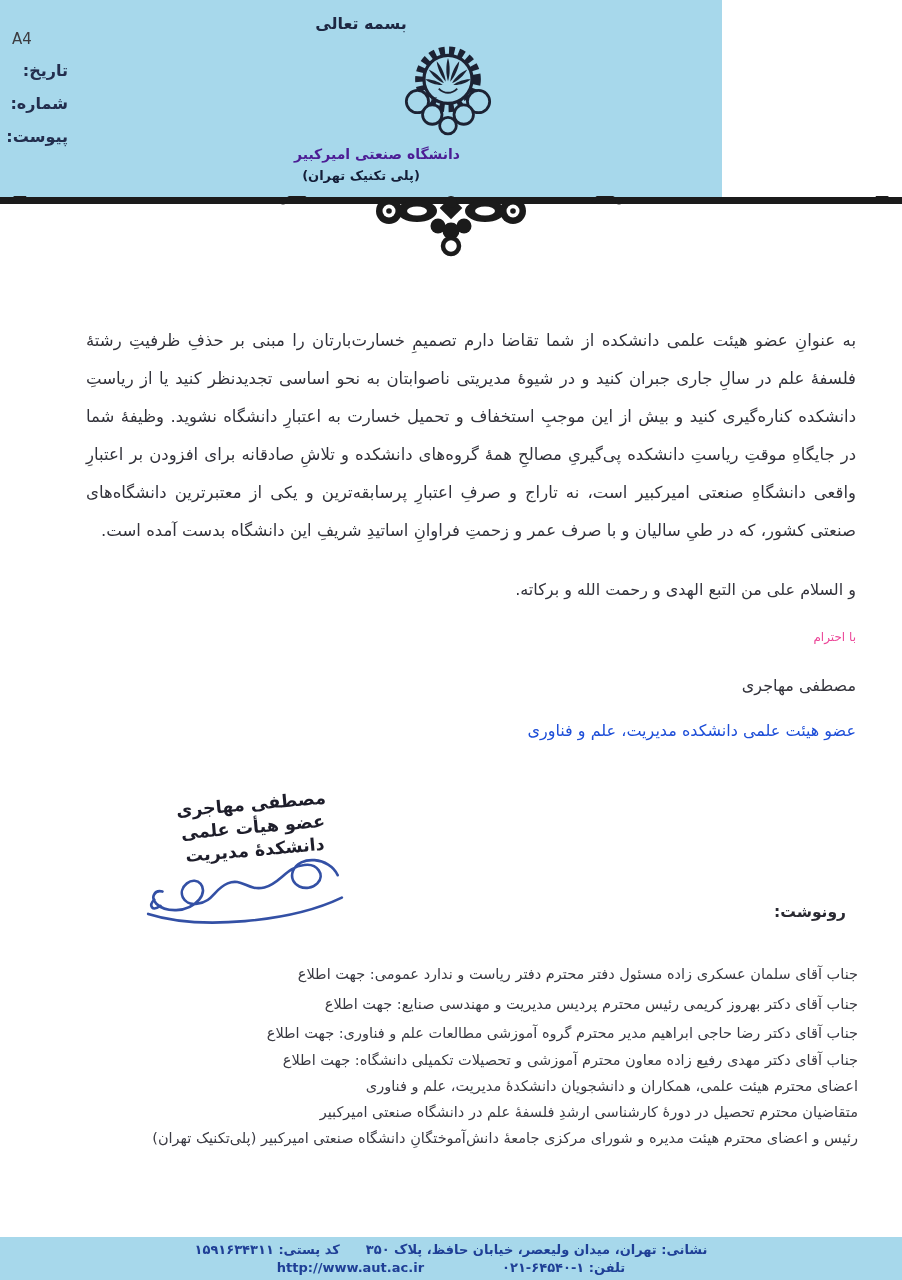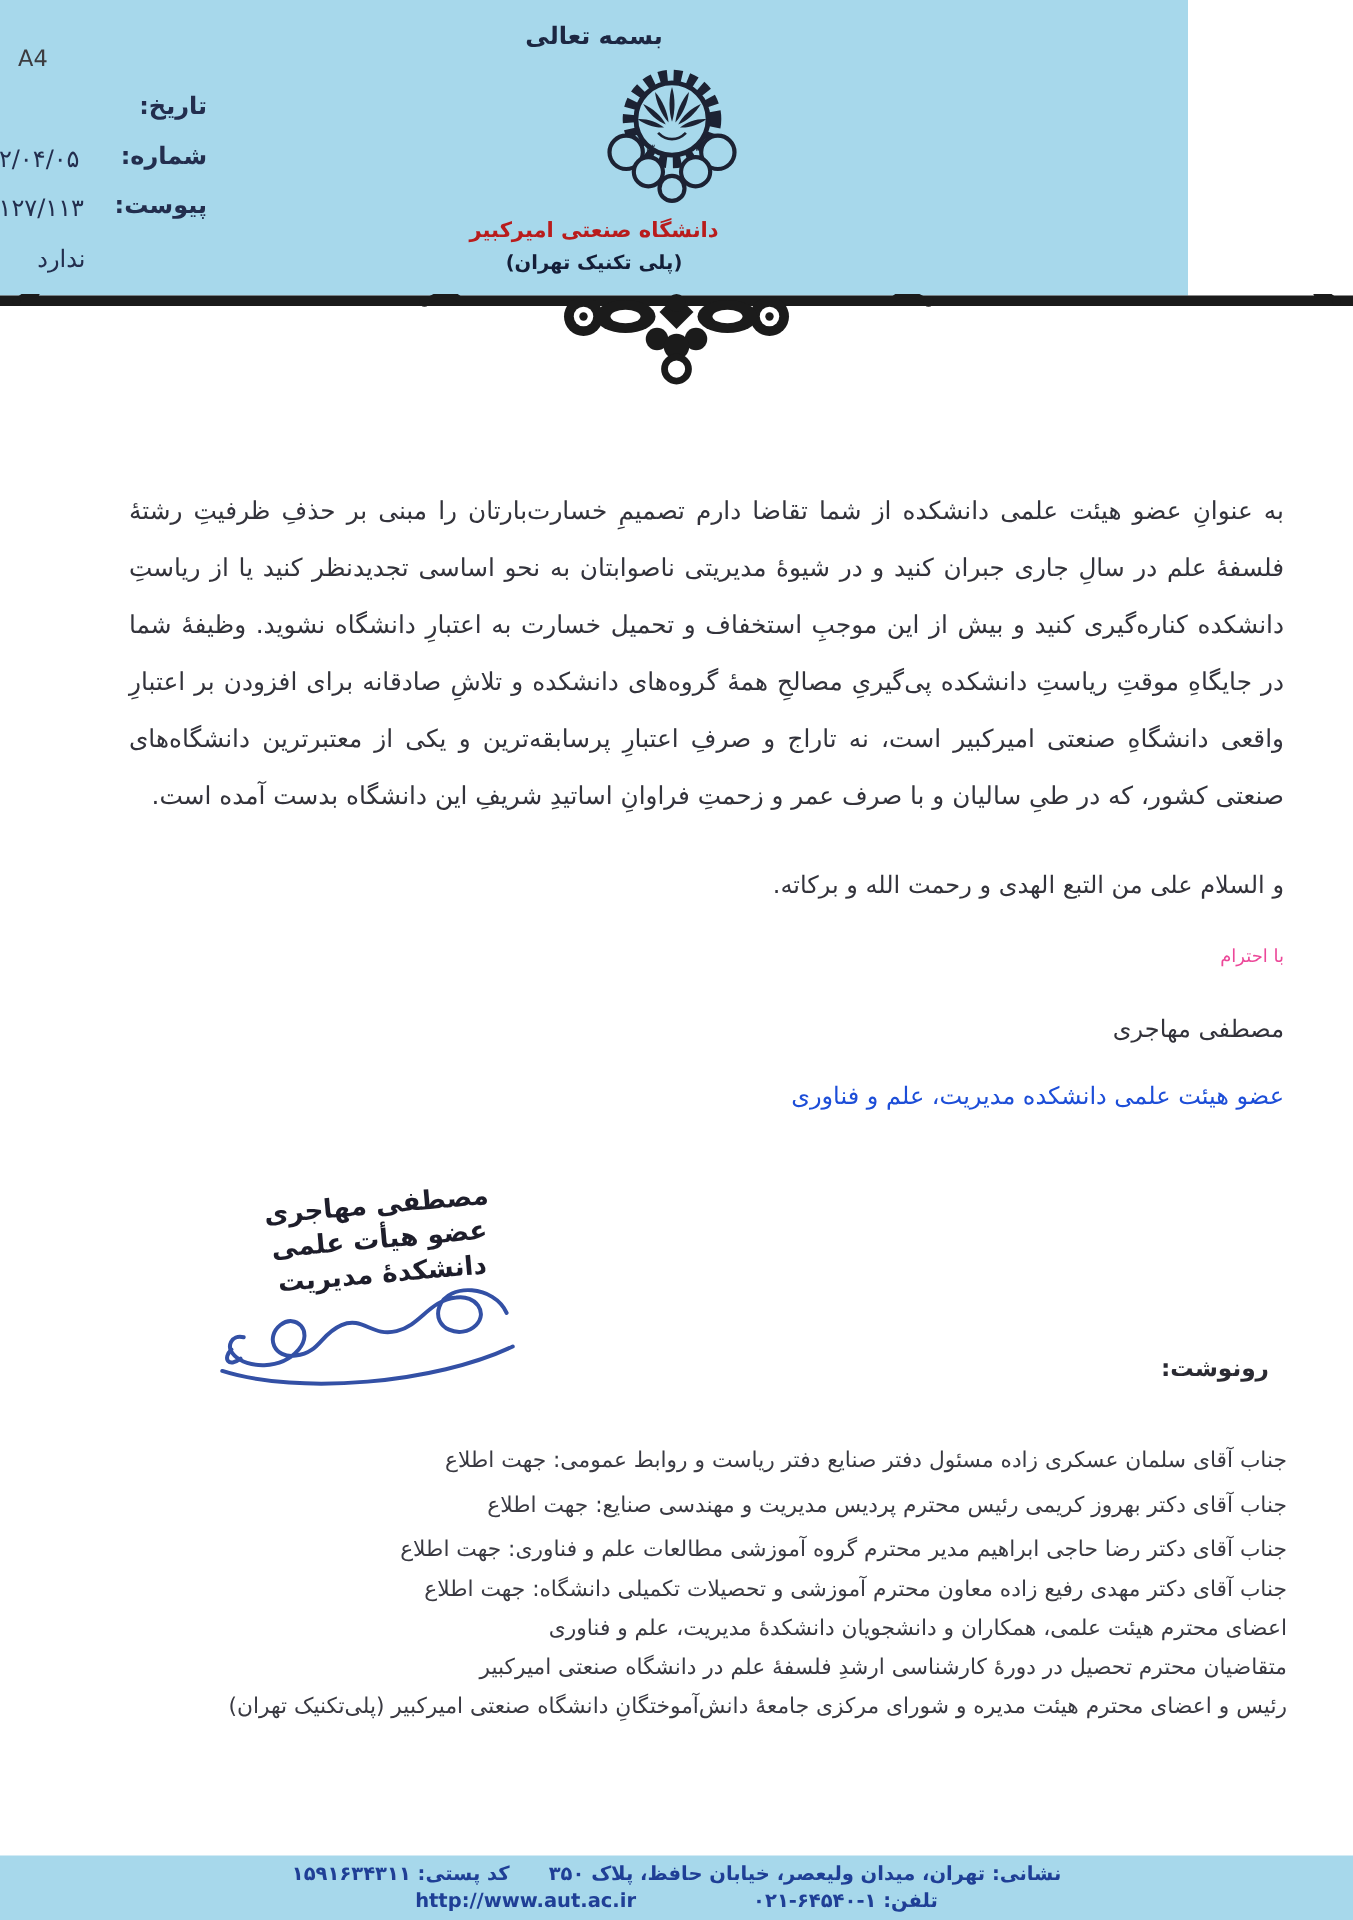--- a/index.html
+++ b/index.html
@@ -3,27 +3,27 @@
 <meta charset="utf-8">
 <style>
   html,body{margin:0;padding:0;background:#e8e8e8;}
   .sheet{
     position:relative;width:902px;height:1280px;margin:0 auto;
     background:#ffffff;overflow:hidden;
     font-family:"DejaVu Sans","Liberation Sans",sans-serif;
     color:#35353d;
   }
   
-  .header{position:absolute;top:0;left:0;width:792px;height:197px;background:#a7d8eb;}
+  .header{position:absolute;top:0;left:0;width:722px;height:197px;background:#a7d8eb;}
   .paper-label{position:absolute;top:30px;left:12px;font-size:15px;color:#3c3c40;}
   .bismillah{position:absolute;top:14px;left:0;width:100%;text-align:center;
     font-size:16px;font-weight:bold;color:#1d2742;direction:rtl;}
   .logo{position:absolute;top:46px;left:391px;width:114px;height:100px;}
   .uni-name{position:absolute;top:146px;left:0;width:100%;text-align:center;
-    font-size:14px;font-weight:bold;color:#b91c1c;direction:rtl;}
+    font-size:14px;font-weight:bold;color:#4c1d95;direction:rtl;padding-left:16px;}
   .uni-sub{position:absolute;top:168px;left:0;width:100%;text-align:center;
     font-size:13px;font-weight:bold;color:#141e38;direction:rtl;}
   .meta-label{position:absolute;direction:rtl;white-space:nowrap;
     font-size:16px;font-weight:bold;color:#232e4e;}
   .meta-value{position:absolute;direction:rtl;white-space:nowrap;
     font-size:16px;color:#232e4e;}
   .lbl-date{top:61px;right:654px;}
   .lbl-number{top:94px;right:654px;}
   .lbl-attach{top:127px;right:654px;}
   .val-date{top:96px;right:739px;}
@@ -175,21 +175,21 @@
 
   <svg class="signature" viewBox="0 0 210 85" aria-hidden="true">
     <g stroke="#3350a5" stroke-width="2.6" fill="none" stroke-linecap="round" stroke-linejoin="round">
       <path d="M196,28 C188,10 158,8 152,24 C147,38 166,46 176,36 C184,28 176,16 163,18 C145,20 140,36 124,40 C108,44 102,30 88,36 C74,42 74,54 58,56 C44,58 38,44 48,36 C58,28 70,40 60,52 C48,66 26,64 18,56 C12,50 16,42 24,44"></path>
       <path d="M10,66 C60,82 150,74 200,50"></path>
       <path d="M22,58 C14,64 10,58 16,52"></path>
     </g>
   </svg>
 
   <div class="copies-heading">رونوشت:</div>
-  <div class="copy-item ci1">جناب آقای سلمان عسکری زاده مسئول دفتر صنایع دفتر ریاست و روابط عمومی: جهت اطلاع</div>
+  <div class="copy-item ci1">جناب آقای سلمان عسکری زاده مسئول دفتر محترم دفتر ریاست و ندارد عمومی: جهت اطلاع</div>
   <div class="copy-item ci2">جناب آقای دکتر بهروز کریمی رئیس محترم پردیس مدیریت و مهندسی صنایع: جهت اطلاع</div>
   <div class="copy-item ci3">جناب آقای دکتر رضا حاجی ابراهیم مدیر محترم گروه آموزشی مطالعات علم و فناوری: جهت اطلاع</div>
   <div class="copy-item ci4">جناب آقای دکتر مهدی رفیع زاده معاون محترم آموزشی و تحصیلات تکمیلی دانشگاه: جهت اطلاع</div>
   <div class="copy-item ci5">اعضای محترم هیئت علمی، همکاران و دانشجویان دانشکدهٔ مدیریت، علم و فناوری</div>
   <div class="copy-item ci6">متقاضیان محترم تحصیل در دورهٔ کارشناسی ارشدِ فلسفهٔ علم در دانشگاه صنعتی امیرکبیر</div>
   <div class="copy-item ci7">رئیس و اعضای محترم هیئت مدیره و شورای مرکزی جامعهٔ دانش‌آموختگانِ دانشگاه صنعتی امیرکبیر (پلی‌تکنیک تهران)</div>
 
   <div class="footer">
     <div class="footer-line1">
       <span>نشانی: تهران، میدان ولیعصر، خیابان حافظ، پلاک ۳۵۰</span>

